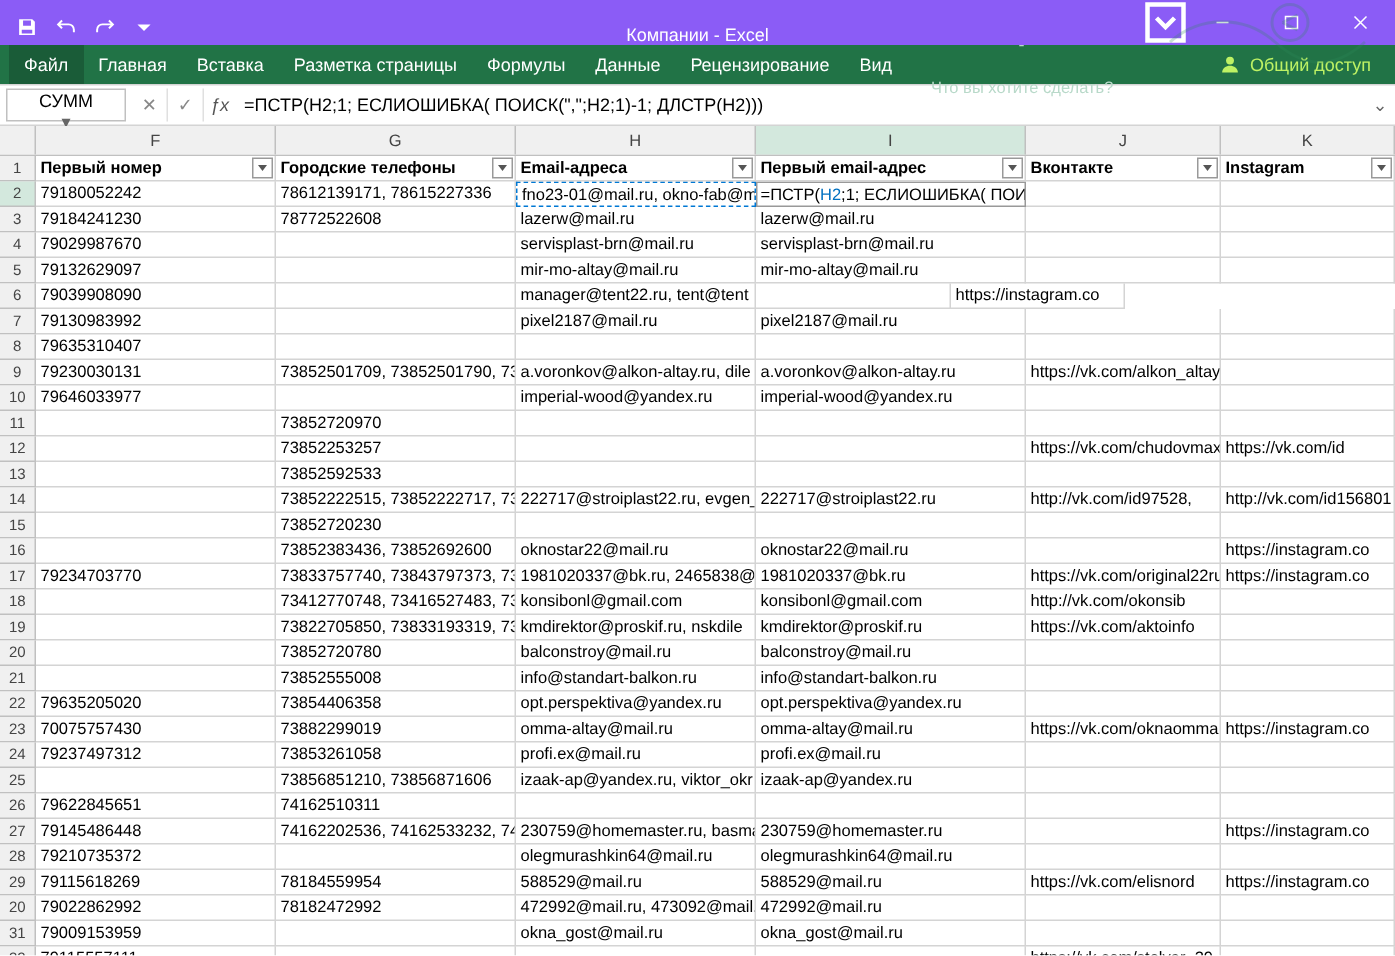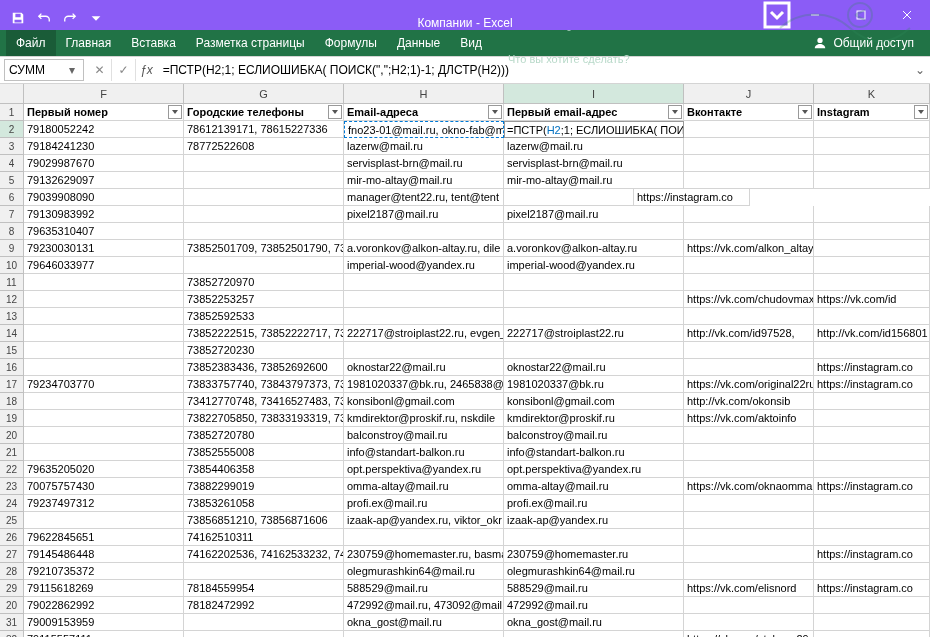--- a/index.html
+++ b/index.html
@@ -13,25 +13,25 @@
 .win-controls { margin-left: auto; display: flex; }
 .win-btn { width: 46px; height: 30px; display: flex; align-items: center; justify-content: center; color: #fff; cursor: pointer; }
 .win-btn svg { width: 10px; height: 10px; }
 .ribbon-collapse { width: 30px; display: flex; align-items: center; justify-content: center; }
 
 .ribbon-tabs { height: 26px; background: #217346; display: flex; align-items: center; padding: 0 6px; color: #fff; font-size: 12px; }
 .tab { padding: 0 10px; height: 26px; display: flex; align-items: center; cursor: pointer; }
 .tab.file { background: #1a5c38; }
 .tell-me { margin-left: 16px; display: flex; align-items: center; color: #b8d9c9; font-size: 11px; gap: 20px; flex-direction: column; }
 .tell-me svg { width: 12px; height: 12px; }
-.share-btn { margin-left: auto; padding: 0 10px; display: flex; align-items: flex-end; gap: 6px; color: #ffffff; }
+.share-btn { margin-left: auto; padding: 0 10px; display: flex; align-items: flex-end; gap: 6px; color: #bef264; }
 .share-btn svg { width: 14px; height: 14px; }
 
 .formula-bar { height: 28px; background: #fff; border-top: 1px solid #d4d4d4; border-bottom: 1px solid #d4d4d4; display: flex; align-items: center; font-size: 12px; }
-.name-box { width: 80px; height: 22px; margin: 0 4px; border: 1px solid #c0c0c0; padding: 0 4px; display: flex; align-items: center; background: #fff; }
+.name-box { width: 80px; height: 22px; margin: 0 4px; border: 1px solid #c0c0c0; padding: 0 4px; display: flex; align-items: center; background: #fff; flex-direction: column; }
 .name-box-dd { width: 14px; text-align: center; color: #666; }
 .fb-btn { width: 24px; height: 22px; display: flex; align-items: center; justify-content: center; color: #555; cursor: pointer; border-right: 1px solid #e0e0e0; }
 .fb-btn.cancel { color: #888; }
 .fb-btn.confirm { color: #888; }
 .fx-label { font-style: italic; padding: 0 4px; color: #555; }
 .formula-input { flex: 1; padding: 0 6px; height: 22px; display: flex; align-items: center; font-size: 12px; }
 .formula-expand { width: 20px; text-align: center; color: #666; }
 
 .grid-area { position: relative; height: calc(637px - 30px - 26px - 28px); overflow: hidden; background: #fff; }
 .col-headers { display: flex; height: 20px; background: #f0f0f0; border-bottom: 1px solid #c0c0c0; }
@@ -122,20 +122,21 @@
   </div>
 </div>
 
 <div class="ribbon-tabs">
   <div class="tab file">Файл</div>
   <div class="tab">Главная</div>
   <div class="tab">Вставка</div>
   <div class="tab">Разметка страницы</div>
   <div class="tab">Формулы</div>
   <div class="tab">Данные</div>
+  <div class="tab">Рецензирование</div>
   <div class="tab">Вид</div>
   <div class="tell-me">
     <svg viewBox="0 0 16 16">
         <circle cx="8" cy="6" r="4" fill="none" stroke="currentColor"></circle>
         <path d="M6 11h4v2H6z" fill="currentColor"></path>
       </svg>
     <span>Что вы хотите сделать?</span>
   </div>
   <div class="share-btn">
     <svg viewBox="0 0 16 16">

